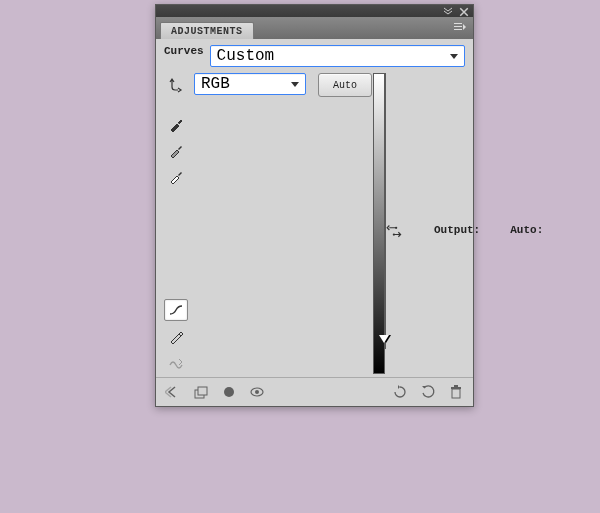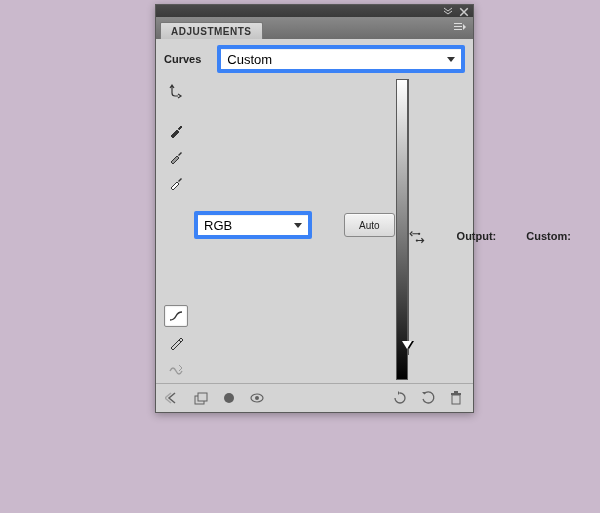--- a/index.html
+++ b/index.html
@@ -13,20 +13,21 @@
     overflow: hidden;
   }
   .panel {
     position: absolute;
     left: 155px;
     top: 4px;
     width: 317px;
     background: #0f172a;
     border: 1px solid #5a5a5a;
     box-shadow: 0 2px 8px rgba(0,0,0,0.3);
+    font-family: Liberation Mono, monospace;
   }
   .titlebar {
     height: 12px;
     background: linear-gradient(#4a4a4a, #3a3a3a);
     display: flex;
     justify-content: flex-end;
     align-items: center;
     padding: 0 4px;
     gap: 6px;
   }
@@ -66,39 +67,39 @@
     height: 12px;
     cursor: pointer;
   }
   .tab-menu svg { width: 14px; height: 12px; }
   .body {
     background: #d4d4d4;
     padding: 6px 8px 4px 8px;
   }
   .row {
     display: flex;
-    align-items: center;
-    gap: 16px;
+    align-items: flex-start;
+    gap: 6px;
     margin-bottom: 6px;
   }
   .label {
     font-weight: bold;
     font-size: 11px;
     color: #222;
   }
   .select {
     flex: 1;
     height: 20px;
     background: #fff;
-    border: 4px solid #3b82f6;
+    border: 1px solid #3b82f6;
     border-radius: 2px;
     display: flex;
     align-items: center;
     padding: 0 18px 0 6px;
-    font-size: 13px;
+    font-size: 16px;
     position: relative;
     box-shadow: inset 0 1px 0 rgba(0,0,0,0.05);
   }
   .select::after {
     content: "";
     position: absolute;
     right: 6px;
     top: 8px;
     border-left: 4px solid transparent;
     border-right: 4px solid transparent;
@@ -361,21 +362,21 @@
 
         <div class="io-row">
           <div class="scrub">
             <svg viewBox="0 0 16 16">
                 <path d="M3 8 L1 6 L3 4 M3 6 L9 6 M11 10 L13 12 L11 14 M13 12 L7 12" stroke="#333" stroke-width="1" fill="none"></path>
                 <circle cx="9" cy="6" r="1" fill="#333"></circle>
                 <circle cx="7" cy="12" r="1" fill="#333"></circle>
               </svg>
           </div>
           <span style="font-weight:bold">Output:</span>
-          <span style="font-weight:bold">Custom:</span>
+          <span style="font-weight:bold">Auto:</span>
         </div>
       </div>
     </div>
   </div>
 
   <div class="footer">
     <div class="fbtn">
       <svg viewBox="0 0 16 16">
           <path d="M10 3 L4 8 L10 13" stroke="#444" stroke-width="1.5" fill="none"></path>
           <path d="M6 3 L0 8 L6 13" stroke="#444" stroke-width="1.5" fill="none" opacity="0.4"></path>

